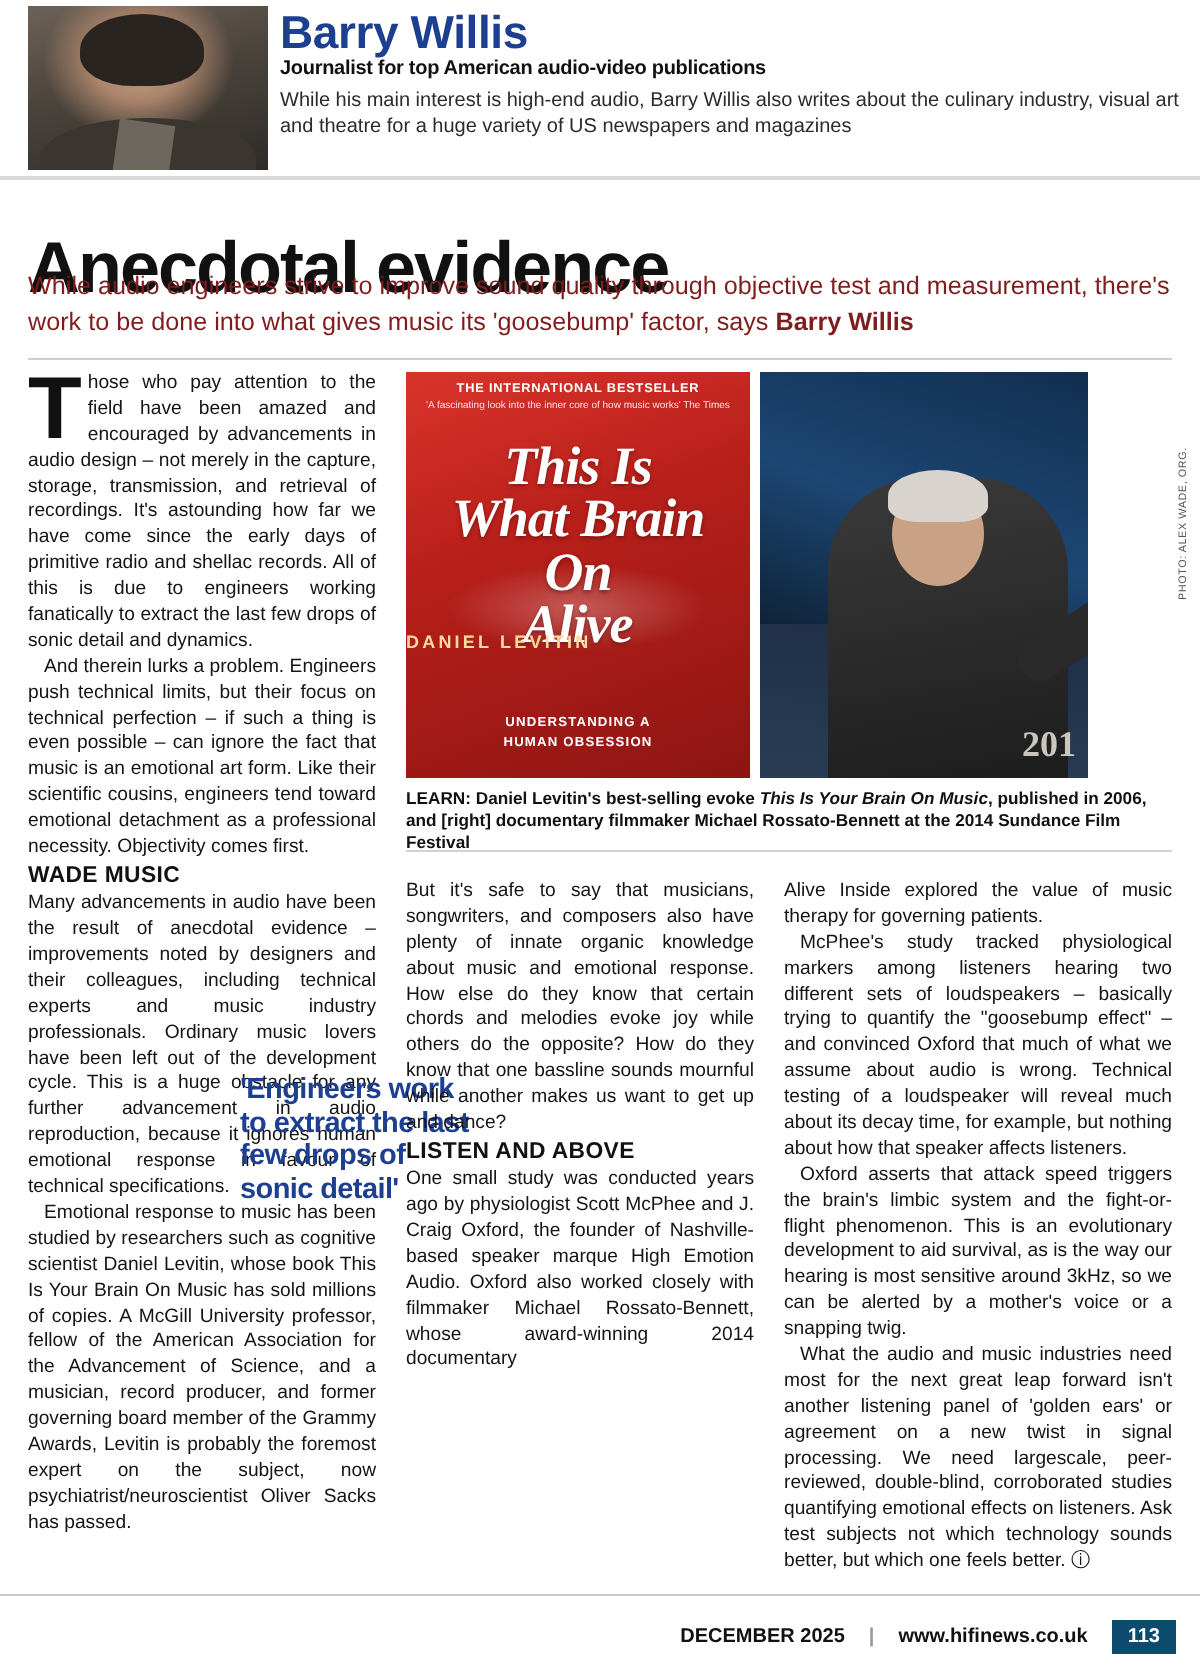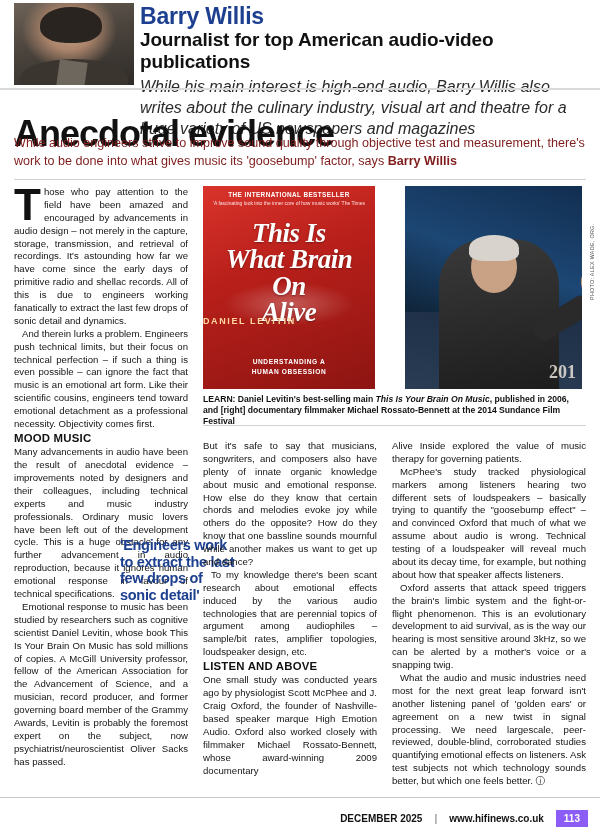--- a/index.html
+++ b/index.html
@@ -36,25 +36,25 @@
   .author-photo .collar {
     position:absolute; left:44px; top:58px; width:28px; height:26px;
     background:#6e675e; transform:rotate(8deg);
   }
   .masthead-text { position:absolute; left:140px; top:4px; width:452px; }
   .mh-name {
     font-size:23px; font-weight:bold; color:#1c3f8f; line-height:1.05;
     letter-spacing:-0.2px; margin:0 0 1px 0;
   }
   .mh-role {
-    font-size:19px; font-weight:bold; color:#111; line-height:1.15;
+    font-size:10px; font-weight:bold; color:#111; line-height:1.15;
     margin:0 0 3px 0; letter-spacing:-0.15px;
   }
   .mh-blurb {
-    font-size:16px; color:#2b2b2b; line-height:1.33; margin:0;font-style:italic;
+    font-size:10px; color:#2b2b2b; line-height:1.33; margin:0;
   }
   .mh-rule {
     position:absolute; left:0; top:88px; width:600px; height:2px; background:#d9d9d9;
   }
 
   
   .headline {
     position:absolute; left:14px; top:92px; width:572px;
     font-size:36px; font-weight:bold; letter-spacing:-1px;
     color:#111; line-height:1;
@@ -135,24 +135,23 @@
     position:absolute; bottom:12px; left:0; width:100%; text-align:center;
     font-size:6.6px; font-weight:bold; color:#fff; letter-spacing:0.6px; line-height:1.5;
   }
   .bc-swirl {
     position:absolute; left:20px; top:96px; width:132px; height:44px;
     border-radius:50%;
     background:radial-gradient(ellipse at 50% 50%, rgba(255,255,255,.28) 0%, rgba(255,255,255,0) 70%);
   }
 
   .photo-right {
-    position:absolute; left:380px; top:186px; width:177px; height:203px;
+    position:absolute; left:380px; top:186px; width:164px; height:203px;
     background:linear-gradient(185deg,#0e1a2c 0%, #16263d 35%, #2a3d55 100%);
     overflow:hidden;
-    margin-left:25px;
   }
   .pr-screen {
     position:absolute; left:0; top:0; width:100%; height:62%;
     background:linear-gradient(200deg,#123054 0%, #1d4a7a 55%, #0d2236 100%);
     opacity:.9;
   }
   .pr-person {
     position:absolute; left:34px; bottom:0; width:120px; height:150px;
     background:linear-gradient(170deg,#3a3a3a 0%, #1d1d1d 100%);
     border-radius:46px 46px 0 0;
@@ -197,21 +196,21 @@
     position:absolute; left:0; top:797px; width:600px; height:1px; background:#c9c9c9;
   }
   .footer {
     position:absolute; left:0; top:802px; width:600px; height:33px;
     display:flex; align-items:center; justify-content:flex-end;
     font-size:10px; font-weight:bold; color:#111;
   }
   .footer .issue { margin-right:12px; }
   .footer .site { margin-right:12px; }
   .footer .pagebox {
-    background:#8b5cf6; color:#fff; padding:3px 8px 3px 8px; margin-right:12px;
+    background:#0c4a6e; color:#fff; padding:3px 8px 3px 8px; margin-right:12px;
     font-size:10px; font-weight:bold;
   }
   .footer .sep { color:#999; margin-right:12px; }
 </style>
 </head>
 <body>
 
 <div class="masthead">
   <div class="author-photo">
     <div class="hair"></div>
@@ -229,21 +228,21 @@
 <h1 class="headline">Anecdotal evidence</h1>
 
 <div class="standfirst">
   <span>While audio engineers strive to improve sound quality through objective test and measurement, there's work to be done into what gives music its 'goosebump' factor, says </span><b>Barry Willis</b>
 </div>
 <div class="sf-rule"></div>
 
 <div class="col" id="col1">
   <p class="first"><span class="dropcap">T</span><span>hose who pay attention to the field have been amazed and encouraged by advancements in audio design – not merely in the capture, storage, transmission, and retrieval of recordings. It's astounding how far we have come since the early days of primitive radio and shellac records. All of this is due to engineers working fanatically to extract the last few drops of sonic detail and dynamics.</span></p>
   <p><span>And therein lurks a problem. Engineers push technical limits, but their focus on technical perfection – if such a thing is even possible – can ignore the fact that music is an emotional art form. Like their scientific cousins, engineers tend toward emotional detachment as a professional necessity. Objectivity comes first.</span></p>
-  <p class="sec-head">MOOD MUSIC</p>
+  <p class="sec-head">WADE MUSIC</p>
   <p class="first"><span>Many advancements in audio have been the result of anecdotal evidence – improvements noted by designers and their colleagues, including technical experts and music industry professionals. Ordinary music lovers have been left out of the development cycle. This is a huge obstacle for any further advancement in audio reproduction, because it ignores human emotional response in favour of technical specifications.</span></p>
   <p><span>Emotional response to music has been studied by researchers such as cognitive scientist Daniel Levitin, whose book This Is Your Brain On Music has sold millions of copies. A McGill University professor, fellow of the American Association for the Advancement of Science, and a musician, record producer, and former governing board member of the Grammy Awards, Levitin is probably the foremost expert on the subject, now psychiatrist/neuroscientist Oliver Sacks has passed.</span></p>
 </div>
 
 <div class="pullquote">'Engineers work to extract the last few drops of sonic detail'</div>
 
 <div class="book-cover">
   <div class="bc-top">THE INTERNATIONAL BESTSELLER</div>
   <div class="bc-sub">'A fascinating look into the inner core of how music works' The Times</div>
   <div class="bc-swirl"></div>
@@ -265,29 +264,28 @@
   <div class="pr-person"></div>
   <div class="pr-head"></div>
   <div class="pr-hair"></div>
   <div class="pr-arm"></div>
   <div class="pr-hand"></div>
   <div class="pr-badge">201</div>
 </div>
 <div class="photo-credit">PHOTO: ALEX WADE, ORG.</div>
 
 <div class="caption">
-  <span>LEARN:</span><span> Daniel Levitin's best-selling main </span><i>This Is Your Brain On Music</i><span>, published in 2006, and [right] documentary filmmaker Michael Rossato-Bennett at the 2014 Sundance Film Festival</span>
+  <span>LEARN:</span><span> Daniel Levitin's best-selling evoke </span><i>This Is Your Brain On Music</i><span>, published in 2006, and [right] documentary filmmaker Michael Rossato-Bennett at the 2014 Sundance Film Festival</span>
 </div>
 <div class="cap-rule"></div>
 
 <div class="col" id="col2">
   <p class="first"><span>But it's safe to say that musicians, songwriters, and composers also have plenty of innate organic knowledge about music and emotional response. How else do they know that certain chords and melodies evoke joy while others do the opposite? How do they know that one bassline sounds mournful while another makes us want to get up and dance?</span></p>
-  <p><span>To my knowledge there's been scant research about emotional effects induced by the various audio technologies that are perennial topics of argument among audiophiles – sample/bit rates, amplifier topologies, loudspeaker design, etc.</span></p>
   <p class="sec-head">LISTEN AND ABOVE</p>
-  <p class="first"><span>One small study was conducted years ago by physiologist Scott McPhee and J. Craig Oxford, the founder of Nashville-based speaker marque High Emotion Audio. Oxford also worked closely with filmmaker Michael Rossato-Bennett, whose award-winning 2009 documentary</span></p>
+  <p class="first"><span>One small study was conducted years ago by physiologist Scott McPhee and J. Craig Oxford, the founder of Nashville-based speaker marque High Emotion Audio. Oxford also worked closely with filmmaker Michael Rossato-Bennett, whose award-winning 2014 documentary</span></p>
 </div>
 
 <div class="col" id="col3">
   <p class="first"><span>Alive Inside explored the value of music therapy for governing patients.</span></p>
   <p><span>McPhee's study tracked physiological markers among listeners hearing two different sets of loudspeakers – basically trying to quantify the "goosebump effect" – and convinced Oxford that much of what we assume about audio is wrong. Technical testing of a loudspeaker will reveal much about its decay time, for example, but nothing about how that speaker affects listeners.</span></p>
   <p><span>Oxford asserts that attack speed triggers the brain's limbic system and the fight-or-flight phenomenon. This is an evolutionary development to aid survival, as is the way our hearing is most sensitive around 3kHz, so we can be alerted by a mother's voice or a snapping twig.</span></p>
   <p><span>What the audio and music industries need most for the next great leap forward isn't another listening panel of 'golden ears' or agreement on a new twist in signal processing. We need largescale, peer-reviewed, double-blind, corroborated studies quantifying emotional effects on listeners. Ask test subjects not which technology sounds better, but which one feels better. ⓘ</span></p>
 </div>
 
 <div class="footer-rule"></div>

